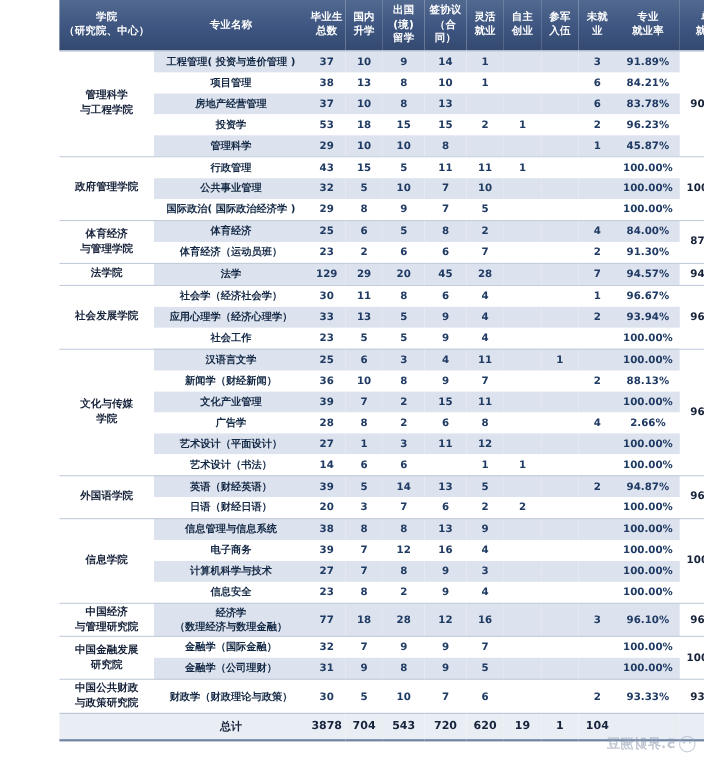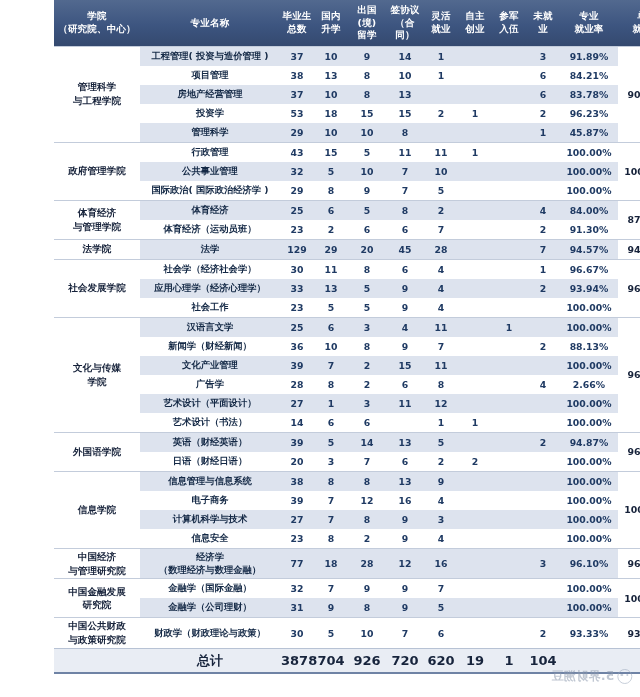--- a/index.html
+++ b/index.html
@@ -85,21 +85,21 @@
 
   
   tr.sec-start td { border-top: 1px solid #c3ccdb; }
   tr.sec-start td.college { border-top: 1px solid #c3ccdb; }
 
   
   tr.total td {
     background: #e9edf4;
     color: #17243c;
     font-weight: bold;
-    font-size: 13px;
+    font-size: 10px;
     height: 21px;
     border-top: 1px solid #b7c2d4;
     border-bottom: 2px solid #6f83a5;
   }
   tr.total td.total-label { text-align: center; }
 
   
   col.c-college { width: 86px; }
   col.c-major   { width: 140px; }
   col.c-num     { width: 34px; }
@@ -599,21 +599,21 @@
           <td></td>
           <td>2</td>
           <td>93.33%</td>
           <td class="unitrate" rowspan="1">93.33%</td>
         </tr>
         <tr class="total">
           <td></td>
           <td class="total-label">总计</td>
           <td>3878</td>
           <td>704</td>
-          <td>926</td>
+          <td>543</td>
           <td>720</td>
           <td>620</td>
           <td>19</td>
           <td>1</td>
           <td>104</td>
           <td></td>
           <td></td>
         </tr>
       </tbody>
   </table>

